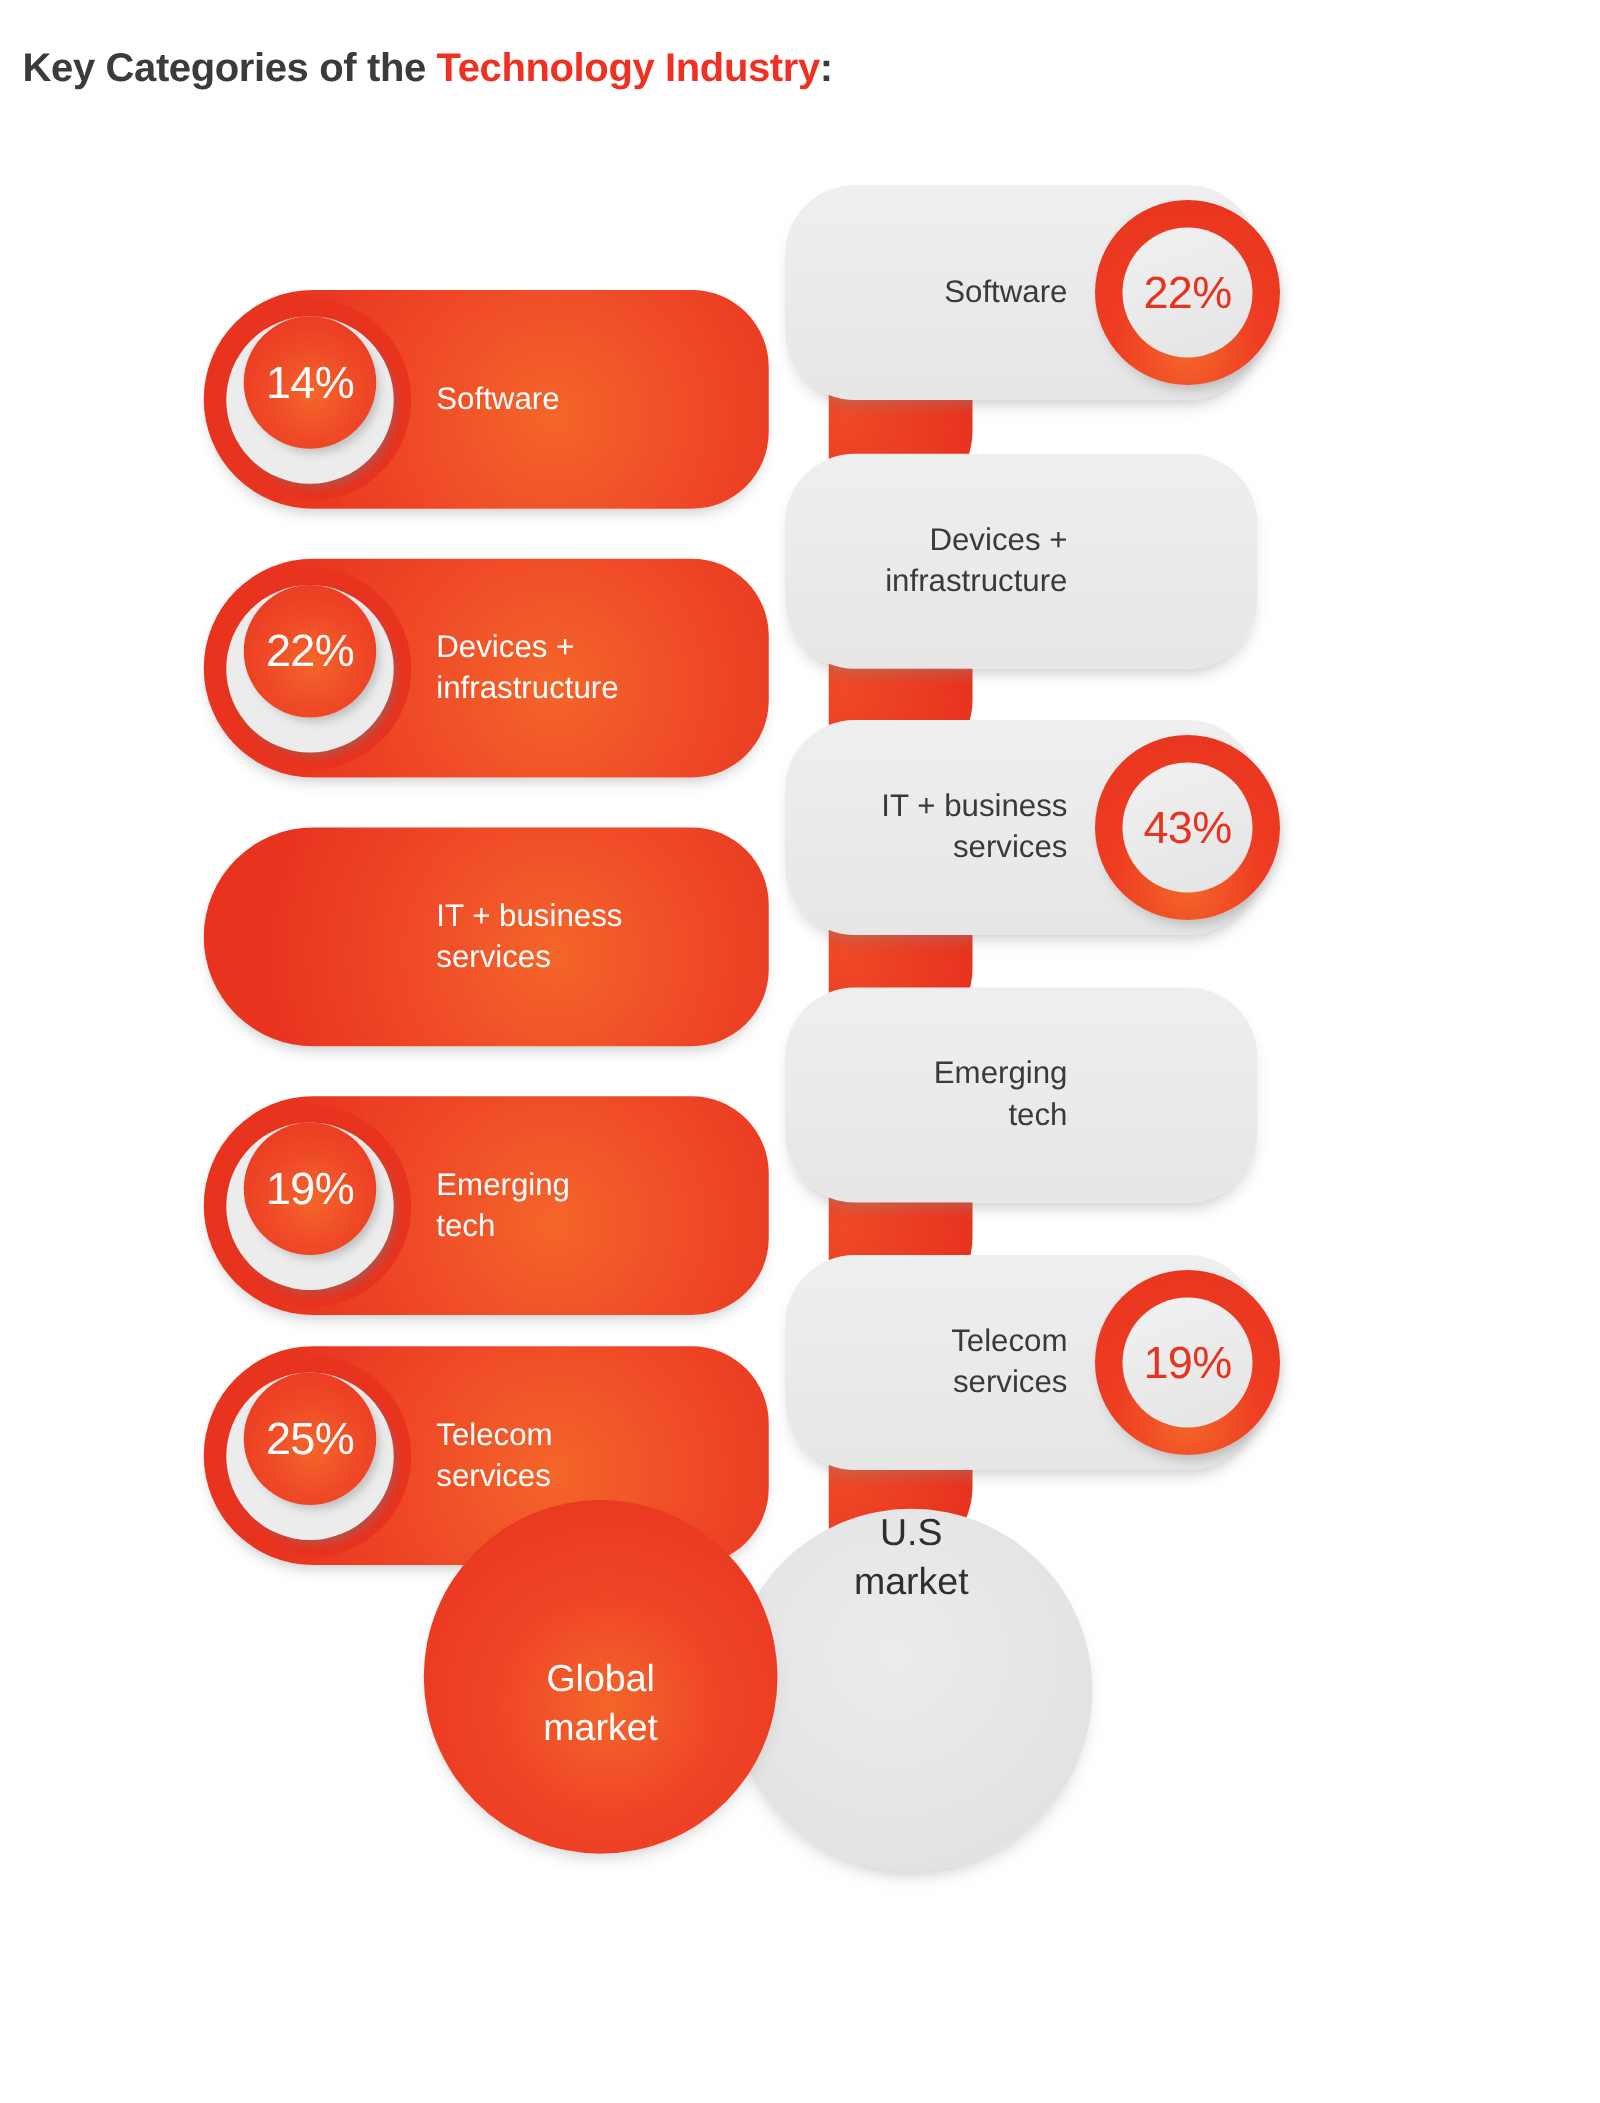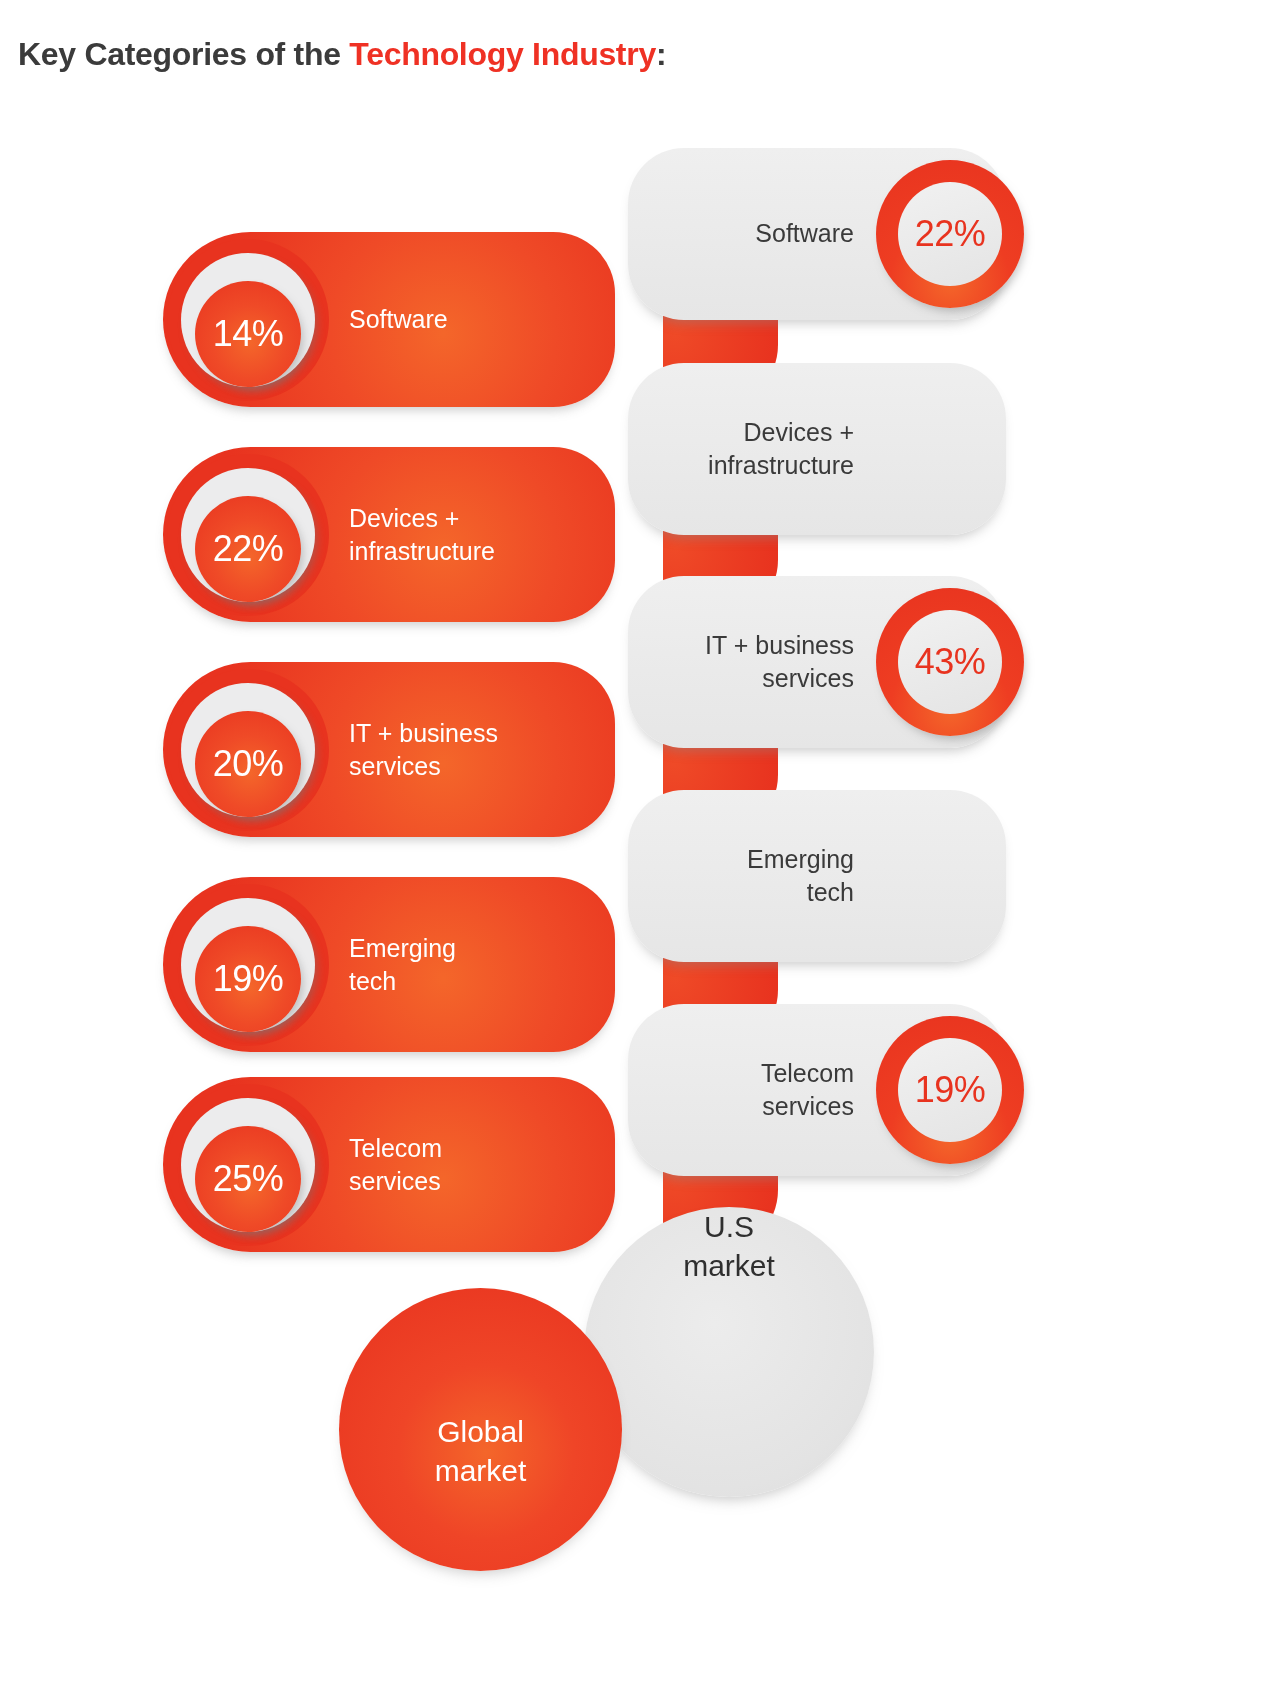--- a/index.html
+++ b/index.html
@@ -92,21 +92,21 @@
     display: flex;
     align-items: center;
     justify-content: center;
   }
   .badge-left .ring {
     width: 134px;
     height: 134px;
     border-radius: 50%;
     background: #ececed;
     display: flex;
-    align-items: flex-end;
+    align-items: flex-start;
     justify-content: center;
     box-shadow: 4px 5px 8px -2px rgba(120,120,120,0.45);
   }
   .badge-left .core {
     width: 106px;
     height: 106px;
     border-radius: 50%;
     background: radial-gradient(circle at 52% 58%, #f4662a 0%, #ef4a27 45%, #e8331f 100%);
     display: flex;
     align-items: center;
@@ -207,21 +207,21 @@
     font-size: 30px;
     line-height: 1.3;
     color: #2f2f2f;
     text-align: center;
     font-weight: 400;
   }
 
   .circle-global {
     position: absolute;
     left: 339px;
-    top: 1288px;
+    top: 1200px;
     width: 283px;
     height: 283px;
     border-radius: 50%;
     background: radial-gradient(circle at 52% 58%, #f4662a 0%, #ef4527 40%, #e8331f 95%);
     display: flex;
     align-items: center;
     justify-content: center;
     box-shadow: 0 8px 14px -6px rgba(140,140,140,0.45);
     z-index: 3;
   }
@@ -269,27 +269,20 @@
         </div>
       </div>
       <div class="pill-label">
         <div>Devices +</div>
         <div>infrastructure</div>
       </div>
     </div>
 
     <div class="pill p2">
       <div class="spine"></div>
-      <div class="badge-left">
-        <div class="ring">
-          <div class="core">
-            <span class="pct">20%</span>
-          </div>
-        </div>
-      </div>
       <div class="pill-label">
         <div>IT + business</div>
         <div>services</div>
       </div>
     </div>
 
     <div class="pill p3">
       <div class="spine"></div>
       <div class="badge-left">
         <div class="ring">

